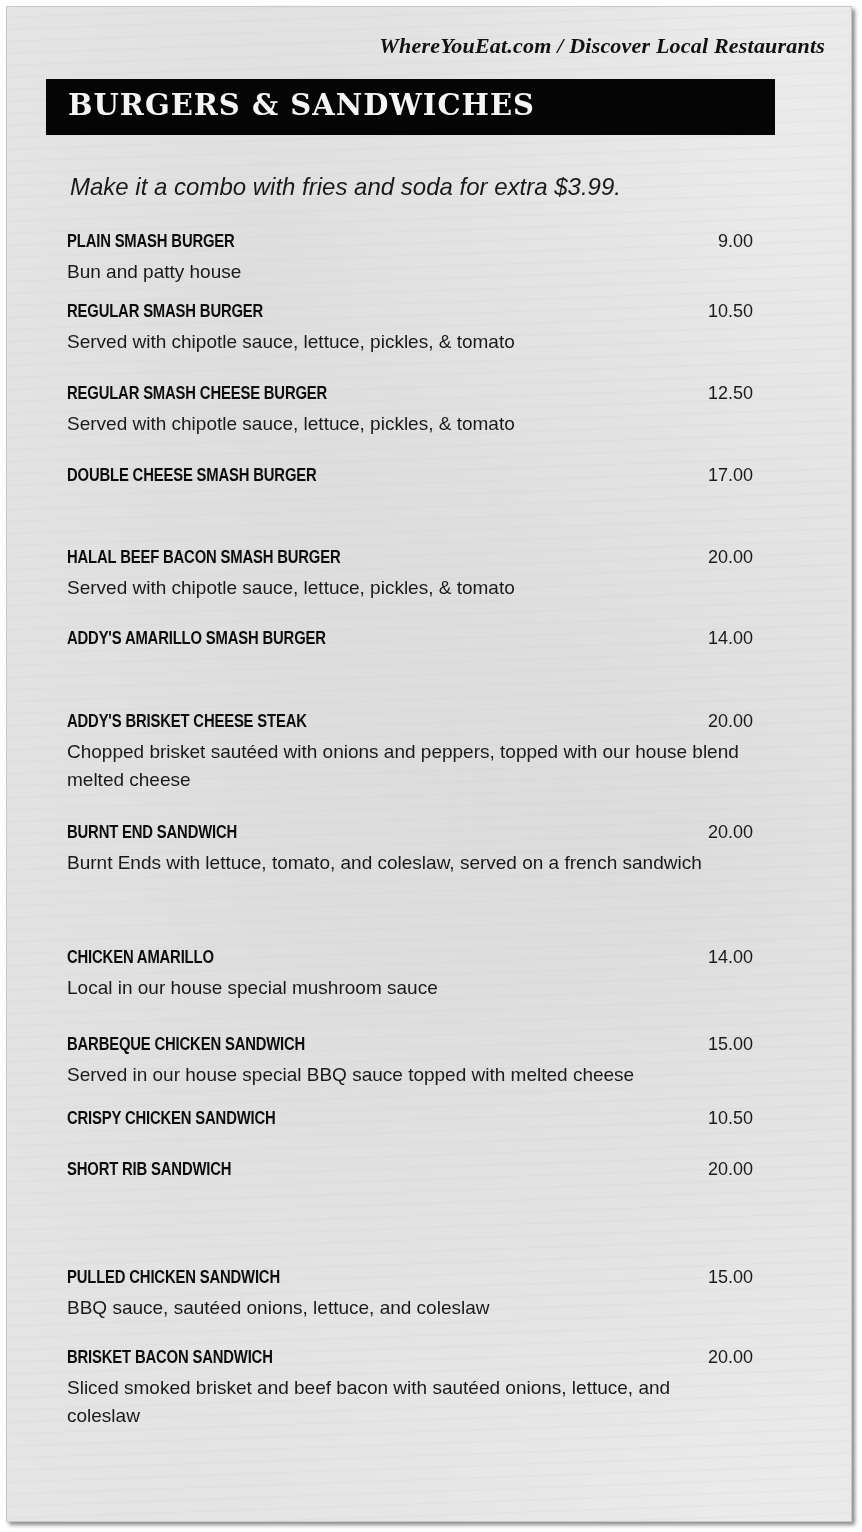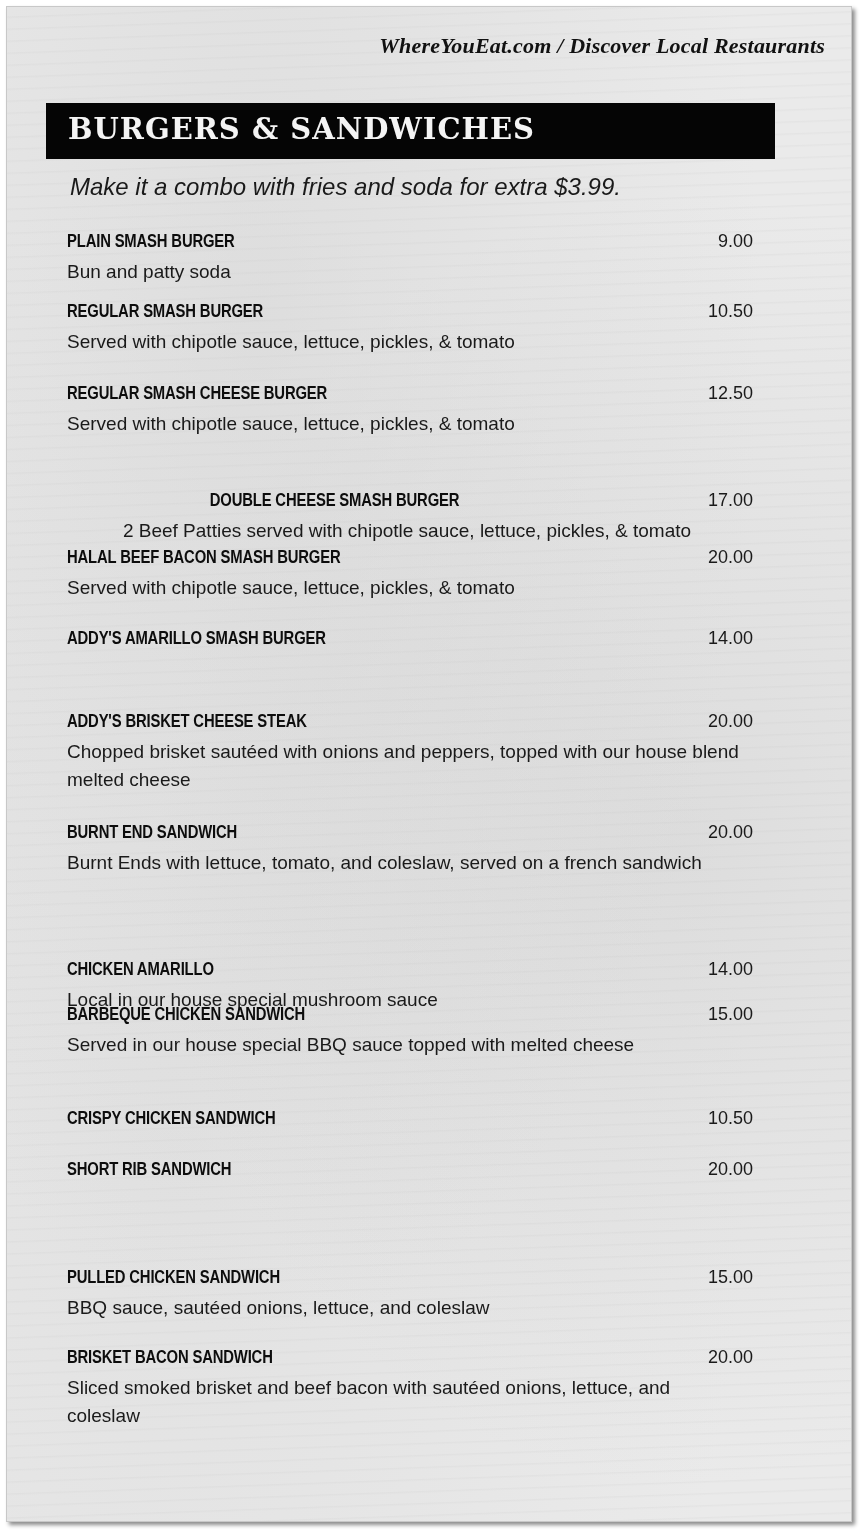--- a/index.html
+++ b/index.html
@@ -18,21 +18,20 @@
     border: 1px solid #c8c8c8;
   }
   .watermark {
     position: absolute; right: 26px; top: 26px;
     font-family: "Liberation Serif", serif; font-style: italic; font-weight: bold;
     font-size: 22px; color: #111; letter-spacing: 0.2px;
   }
   .header-bar {
     position: absolute; left: 39px; top: 72px; width: 729px; height: 56px;
     background: #050505;
-    margin-top: 24px;
   }
   .header-title {
     position: absolute; left: 22px; top: 9px;
     font-family: "DejaVu Serif", serif; font-weight: bold; font-size: 29px;
     color: #f4f4f4; letter-spacing: 1px;
   }
   .combo-note {
     position: absolute; left: 63px; top: 166px;
     font-family: "Liberation Sans", sans-serif; font-style: italic;
     font-size: 24px; color: #1a1a1a;
@@ -60,39 +59,38 @@
 
   <div class="header-bar">
     <div class="header-title">BURGERS &amp; SANDWICHES</div>
   </div>
 
   <div class="combo-note">Make it a combo with fries and soda for extra $3.99.</div>
 
   <div class="menu-item" style="top:222px;">
     <div class="item-name">PLAIN SMASH BURGER</div>
     <div class="item-price">9.00</div>
-    <div class="item-desc">Bun and patty soda</div>
+    <div class="item-desc">Bun and patty house</div>
   </div>
 
   <div class="menu-item" style="top:292px;">
     <div class="item-name">REGULAR SMASH BURGER</div>
     <div class="item-price">10.50</div>
     <div class="item-desc">Served with chipotle sauce, lettuce, pickles, &amp; tomato</div>
   </div>
 
   <div class="menu-item" style="top:374px;">
     <div class="item-name">REGULAR SMASH CHEESE BURGER</div>
     <div class="item-price">12.50</div>
     <div class="item-desc">Served with chipotle sauce, lettuce, pickles, &amp; tomato</div>
   </div>
 
-  <div class="menu-item" style="top:481px;text-align:center;">
+  <div class="menu-item" style="top:456px;">
     <div class="item-name">DOUBLE CHEESE SMASH BURGER</div>
     <div class="item-price">17.00</div>
-    <div class="item-desc">2 Beef Patties served with chipotle sauce, lettuce, pickles, &amp; tomato</div>
   </div>
 
   <div class="menu-item" style="top:538px;">
     <div class="item-name">HALAL BEEF BACON SMASH BURGER</div>
     <div class="item-price">20.00</div>
     <div class="item-desc">Served with chipotle sauce, lettuce, pickles, &amp; tomato</div>
   </div>
 
   <div class="menu-item" style="top:619px;">
     <div class="item-name">ADDY'S AMARILLO SMASH BURGER</div>
@@ -104,27 +102,27 @@
     <div class="item-price">20.00</div>
     <div class="item-desc">Chopped brisket sautéed with onions and peppers, topped with our house blend melted cheese</div>
   </div>
 
   <div class="menu-item" style="top:813px;">
     <div class="item-name">BURNT END SANDWICH</div>
     <div class="item-price">20.00</div>
     <div class="item-desc">Burnt Ends with lettuce, tomato, and coleslaw, served on a french sandwich</div>
   </div>
 
-  <div class="menu-item" style="top:938px;margin-top:12px;">
+  <div class="menu-item" style="top:938px;">
     <div class="item-name">CHICKEN AMARILLO</div>
     <div class="item-price">14.00</div>
     <div class="item-desc">Local in our house special mushroom sauce</div>
   </div>
 
-  <div class="menu-item" style="top:995px;">
+  <div class="menu-item" style="top:1025px;">
     <div class="item-name">BARBEQUE CHICKEN SANDWICH</div>
     <div class="item-price">15.00</div>
     <div class="item-desc">Served in our house special BBQ sauce topped with melted cheese</div>
   </div>
 
   <div class="menu-item" style="top:1099px;">
     <div class="item-name">CRISPY CHICKEN SANDWICH</div>
     <div class="item-price">10.50</div>
   </div>
 

